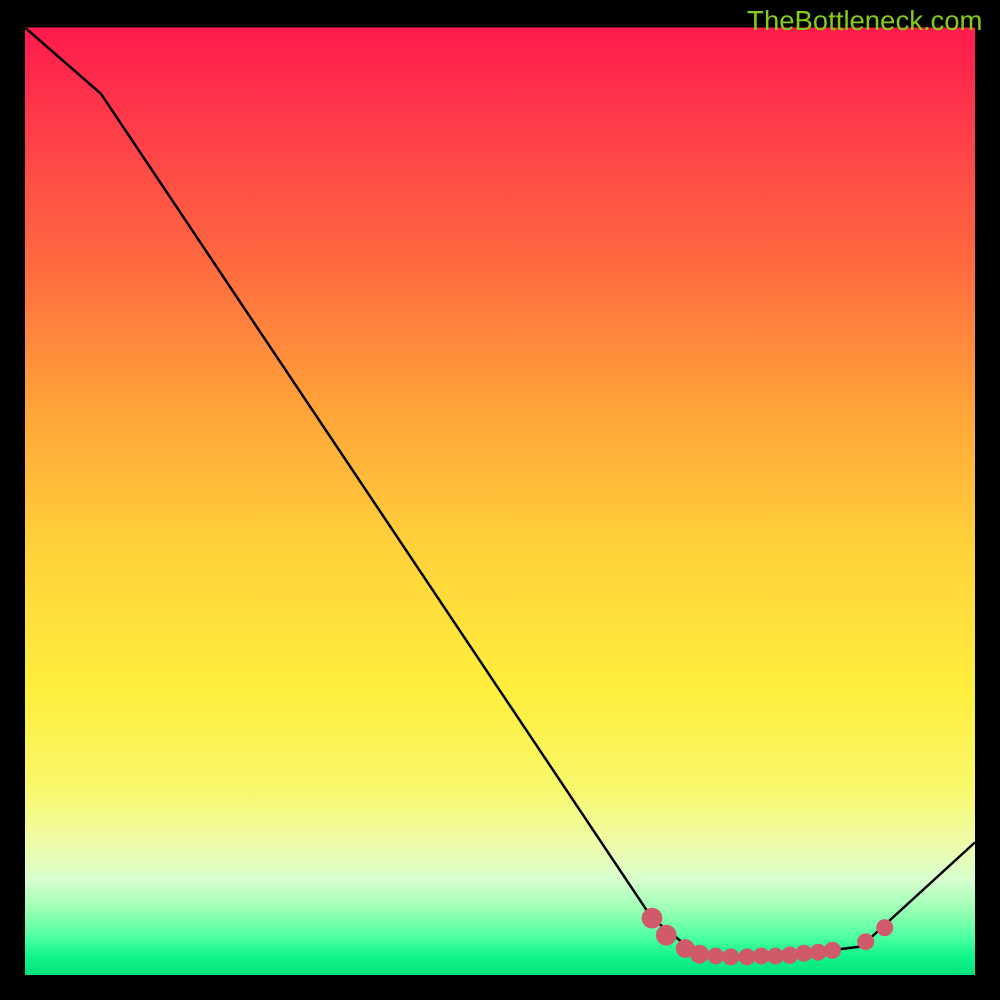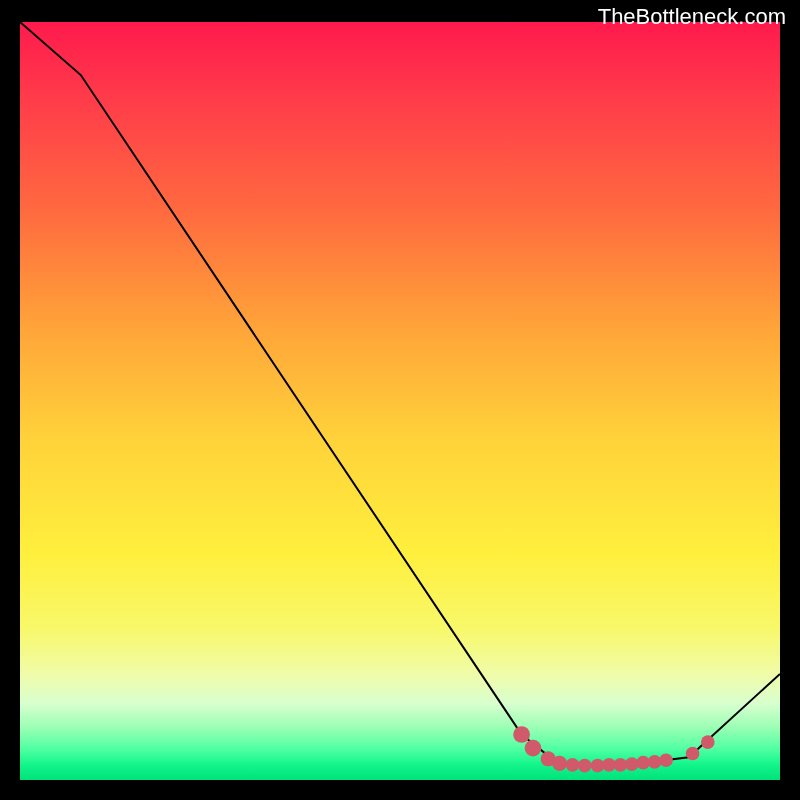--- a/index.html
+++ b/index.html
@@ -8,21 +8,21 @@
     height: 800px;
     background: #000;
     position: relative;
     font-family: Arial, sans-serif;
     overflow: hidden;
   }
   .watermark {
     position: absolute;
     top: 4px;
     right: 14px;
-    color: #ffffff;
+    color: #84cc16;
     font-size: 22px;
     font-weight: 500;
     z-index: 10;
   }
   .plot-area {
     position: absolute;
     left: 20px;
     top: 22px;
     width: 760px;
     height: 758px;

